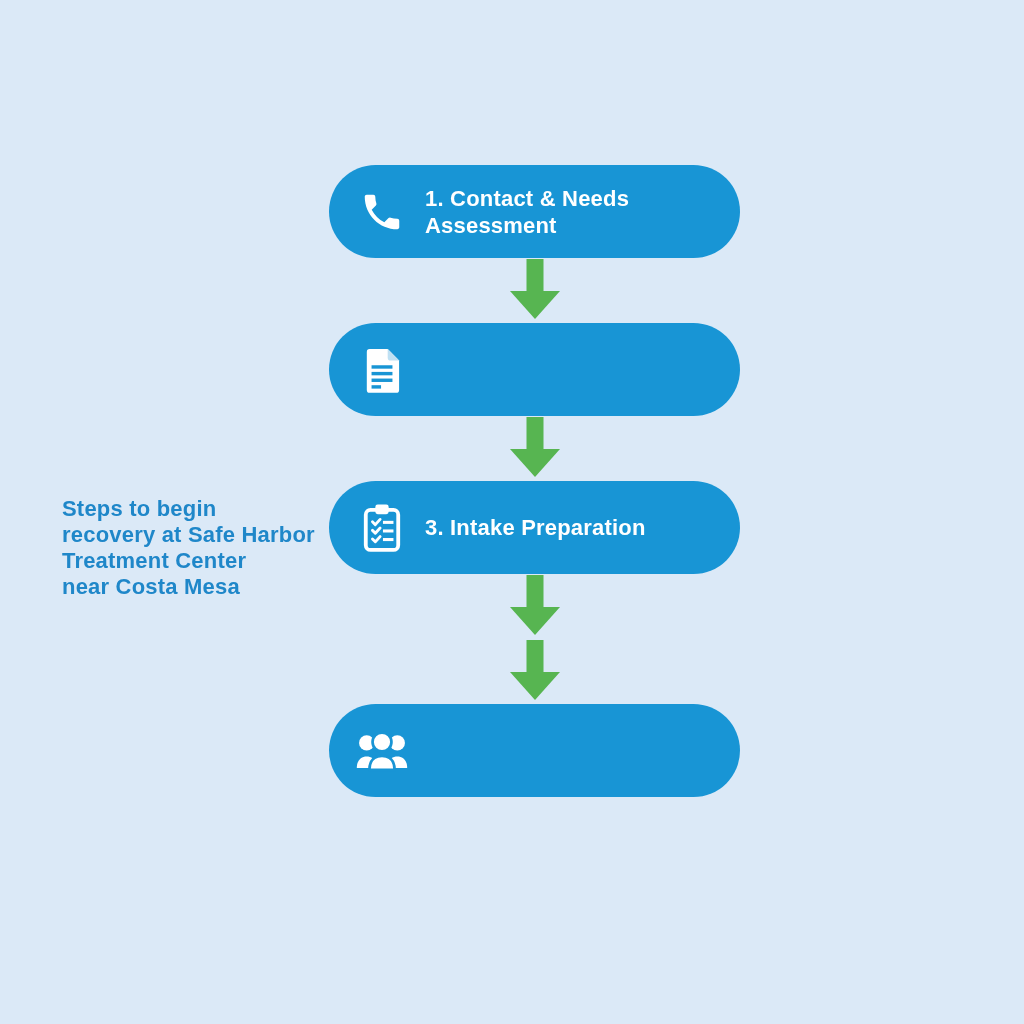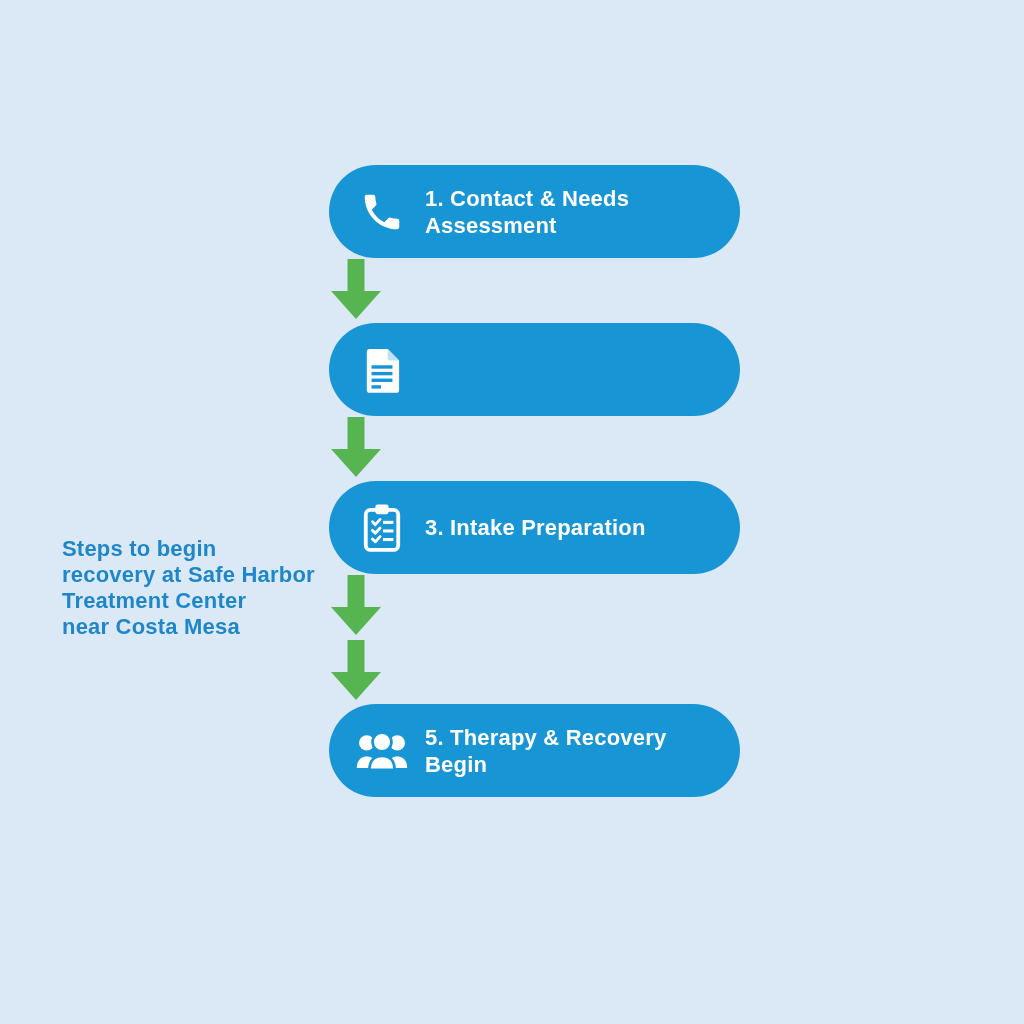--- a/index.html
+++ b/index.html
@@ -17,29 +17,28 @@
   .caption {
     position: absolute;
     left: 62px; top: 496px;
     width: 260px;
     color: #1f87c9;
     font-size: 22px;
     font-weight: 600;
     line-height: 26px;
     letter-spacing: 0.2px;
     white-space: pre-line;
-    margin-top: 40px;
   }
   .flow {
     position: absolute;
     left: 329px; top: 165px;
     width: 411px;
     display: flex;
     flex-direction: column;
-    align-items: flex-start;
+    align-items: center;
   }
   .pill {
     width: 411px; height: 93px;
     box-sizing: border-box;
     background: #1895d5;
     border-radius: 46.5px;
     display: flex;
     align-items: center;
     padding: 0 10px 0 26px;
   }
@@ -150,17 +149,16 @@
       <span class="icon-box">
         <svg width="56" height="44" viewBox="0 0 60 46">
           <circle cx="13" cy="14" r="8.5" fill="#ffffff"></circle>
           <path d="M2 42c0-9 5-13 11-13s11 4 11 13z" fill="#ffffff"></path>
           <circle cx="47" cy="14" r="8.5" fill="#ffffff"></circle>
           <path d="M36 42c0-9 5-13 11-13s11 4 11 13z" fill="#ffffff"></path>
           <circle cx="30" cy="13" r="10.5" fill="#ffffff" stroke="#1895d5" stroke-width="3"></circle>
           <path d="M16 44c0-11 6-15.5 14-15.5S44 33 44 44z" fill="#ffffff" stroke="#1895d5" stroke-width="3"></path>
         </svg>
       </span>
-      <span class="pill-label">5. Therapy &amp; Recovery Begin</span>
     </div>
 
   </div>
 </div>
 
 </body></html>

